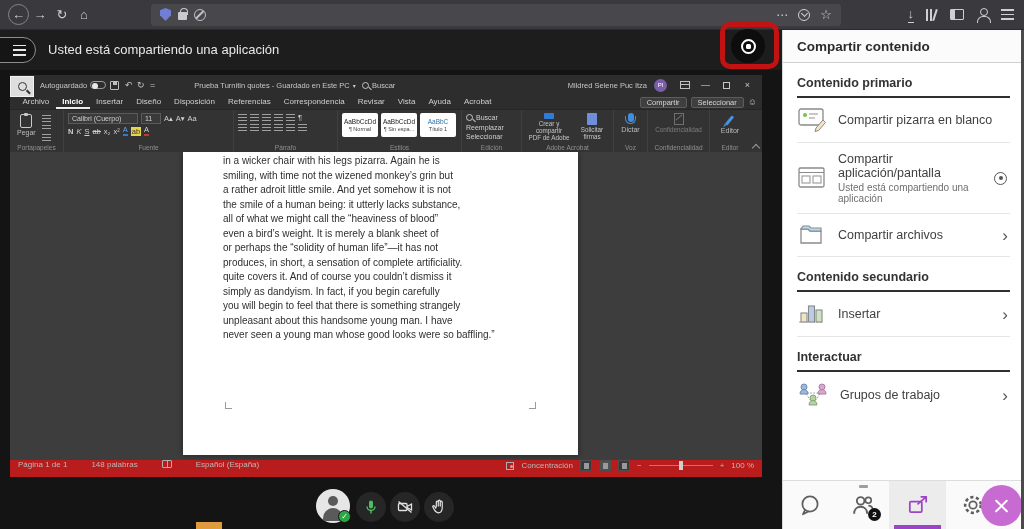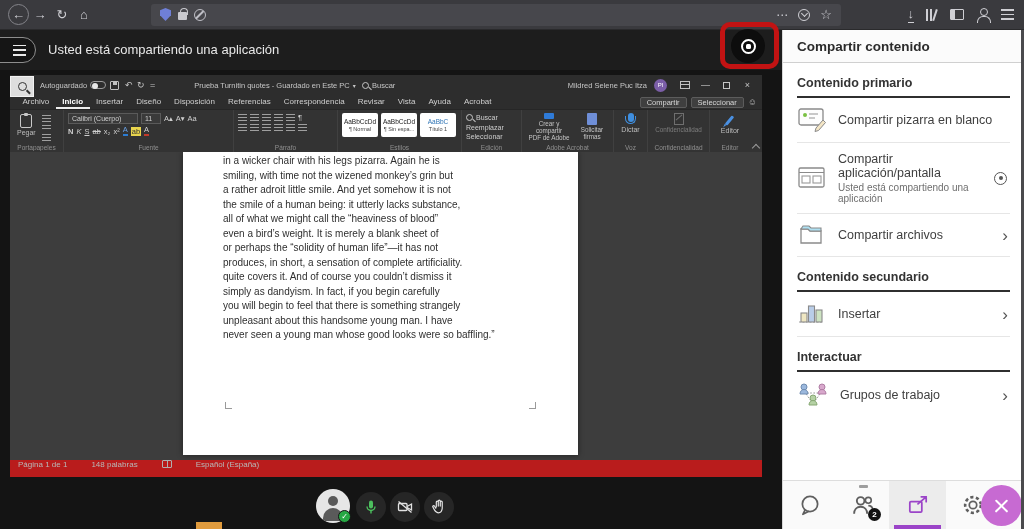--- a/index.html
+++ b/index.html
@@ -422,20 +422,33 @@
           <span class="mark l"></span>
           <span class="mark r"></span>
         </div>
       </div>
 
       <div class="w-status">
         <span>Página 1 de 1</span>
         <span>148 palabras</span>
         <span class="book-ic"></span>
         <span>Español (España)</span>
+        <span class="ws-right">
+          <span class="focus-ic"></span>
+          <span>Concentración</span>
+          <span class="vtile"></span>
+          <span class="vtile act"></span>
+          <span class="vtile"></span>
+          <span>−</span>
+          <span class="zoom-track">
+              <span class="zoom-knob"></span>
+            </span>
+          <span>+</span>
+          <span>100 %</span>
+        </span>
       </div>
     </div>
 
     <div class="share-zoom-overlay">
       <span class="mag-dark"></span>
     </div>
 
     <div class="avatar-btn">
       <span class="head"></span>
       <span class="body"></span>

